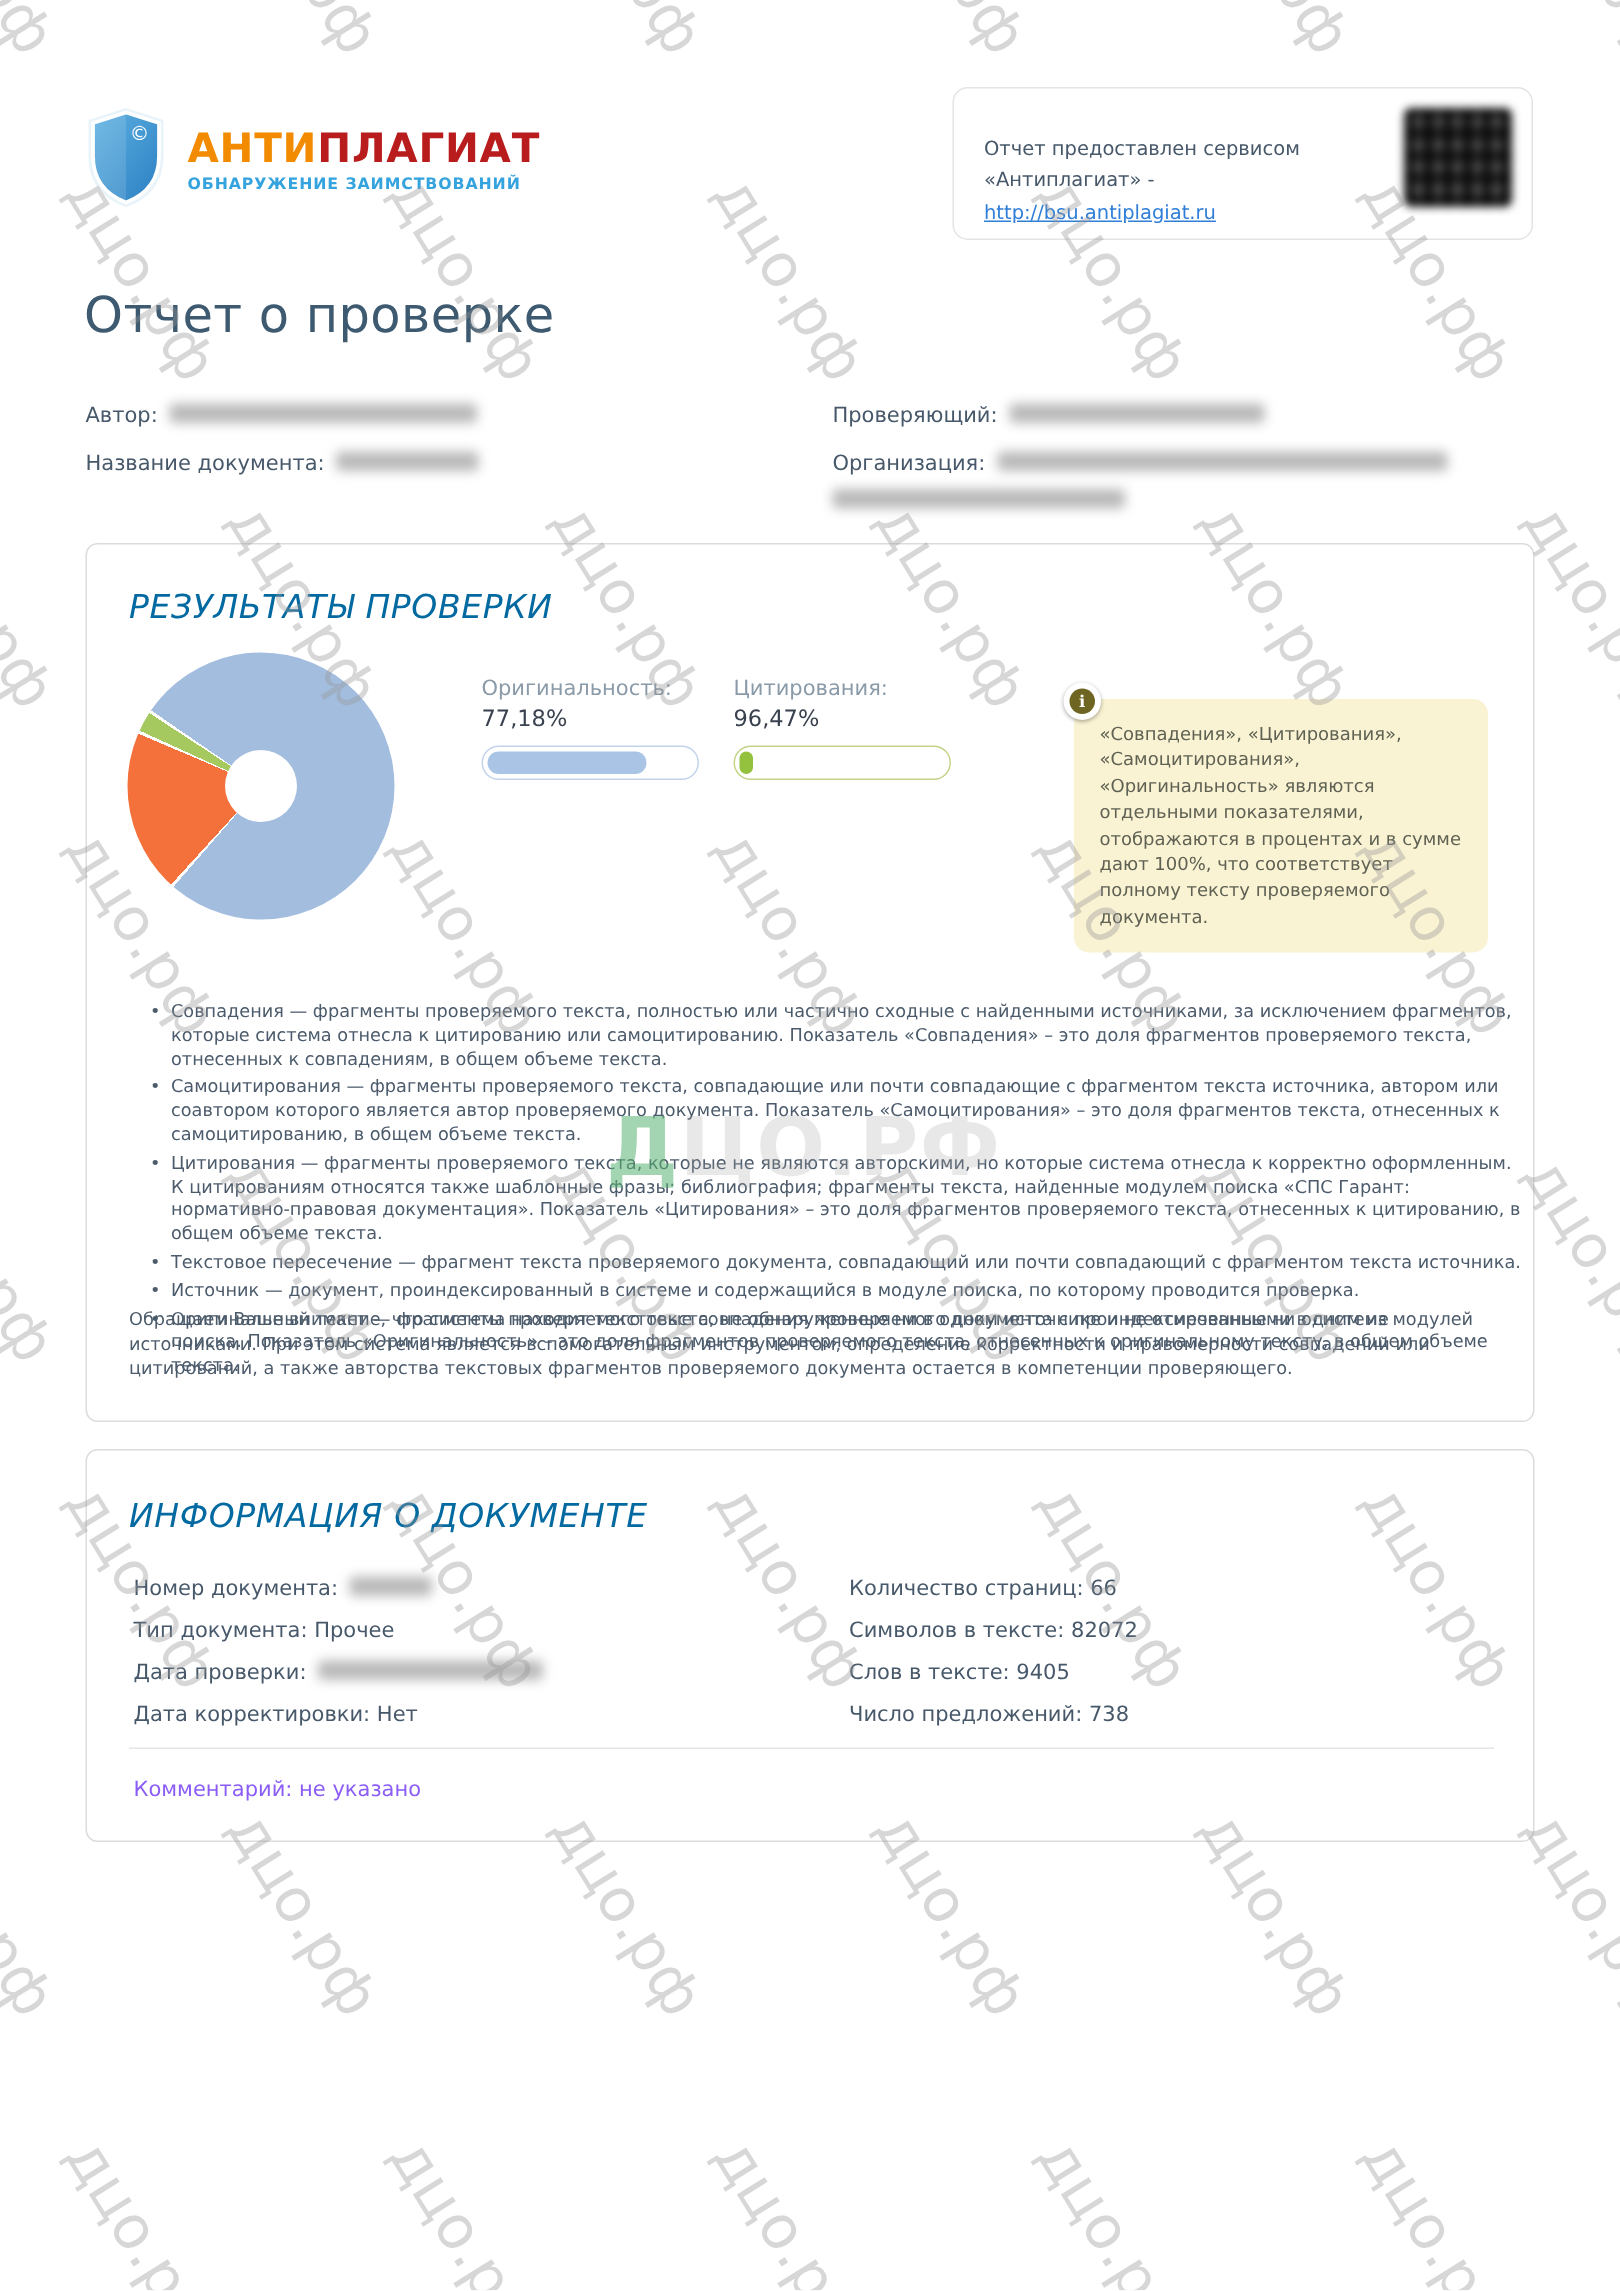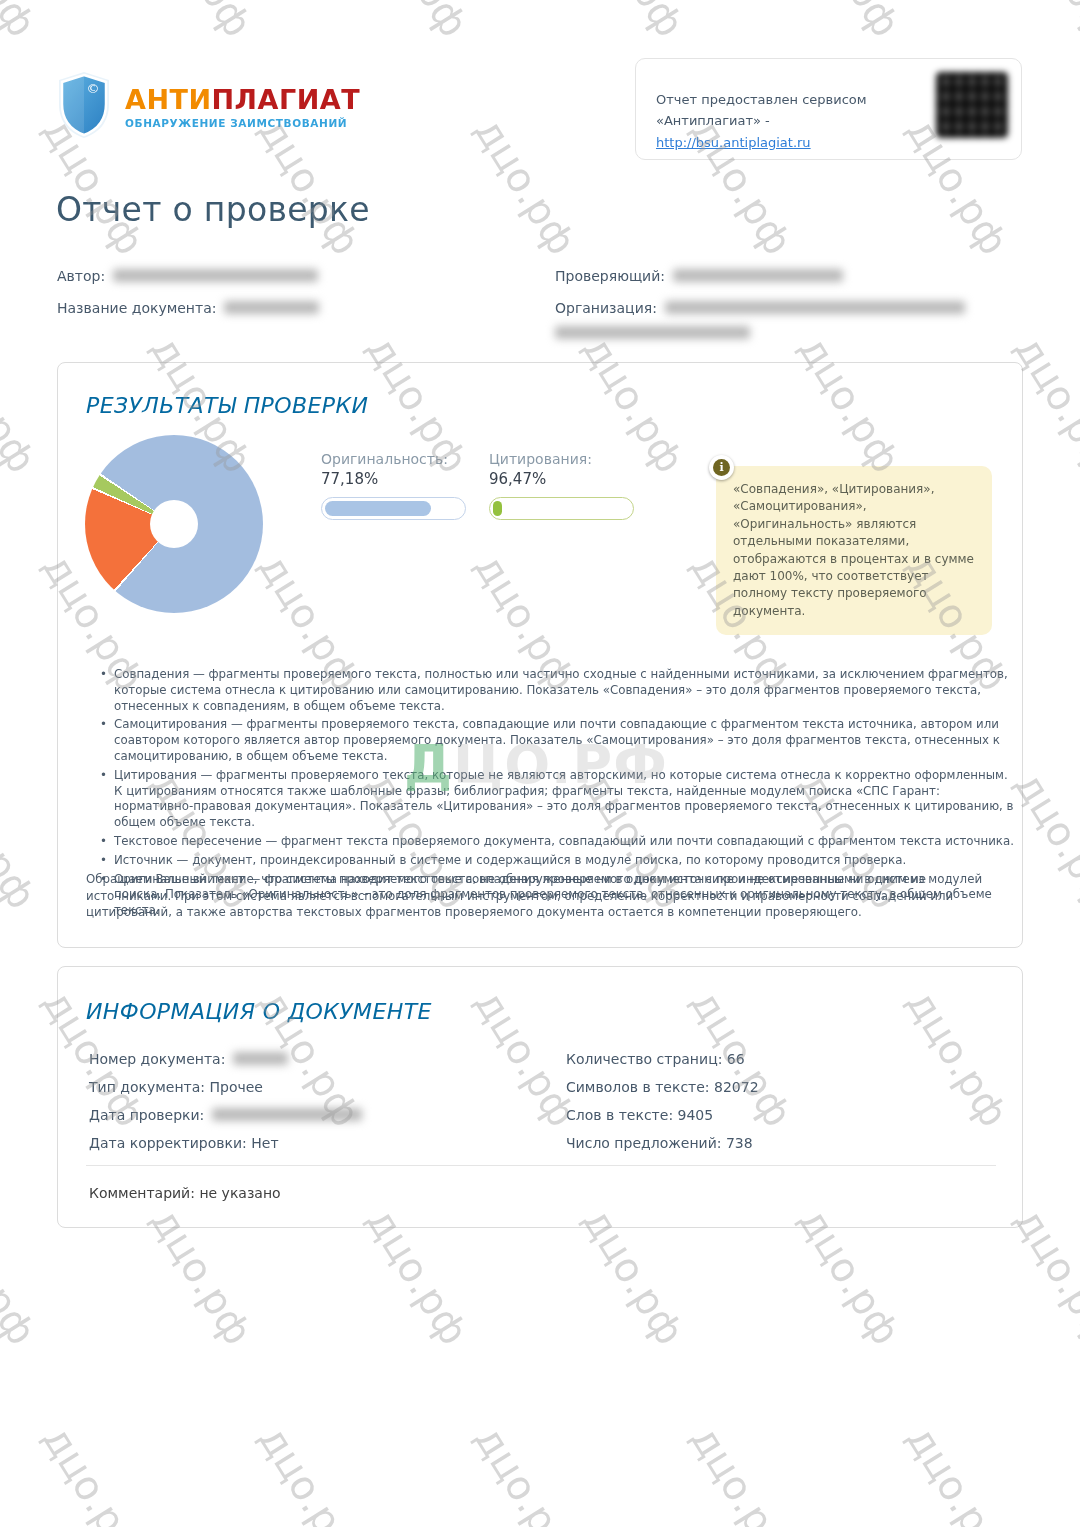--- a/index.html
+++ b/index.html
@@ -70,21 +70,21 @@
   .defs { position:absolute; left:42px; top:304px; width:918px; list-style:none; }
   .defs li { position:relative; padding-left:14px; font-size:11.8px; line-height:1.34; color:#4c5b6b; margin-bottom:3px; }
   .defs li::before { content:"•"; position:absolute; left:0; top:0; color:#4c5b6b; }
   .notice { position:absolute; left:28px; top:508px; width:910px; font-size:11.8px; line-height:1.4; color:#4c5b6b; }
 
   
   .doc-row { position:absolute; font-size:14px; color:#47586a; white-space:nowrap; }
   .dl { left:31px; } .dr { left:508px; }
   .r0 { top:84px; } .r1 { top:112px; } .r2 { top:140px; } .r3 { top:168px; }
   .divider { position:absolute; left:28px; top:198px; width:910px; height:1px; background:#e5e5e5; }
-  .comment { position:absolute; left:31px; top:218px; font-size:14px; color:#404040; }
+  .comment { position:absolute; left:31px; top:218px; font-size:14px; color:#8b5cf6; }
 </style>
 </head>
 <body>
 
 <div class="page">
 
   <div class="logo">
     <svg width="58" height="70" viewBox="0 0 58 70">
       <defs>
         <linearGradient id="shg" x1="0" y1="0" x2="1" y2="1">

